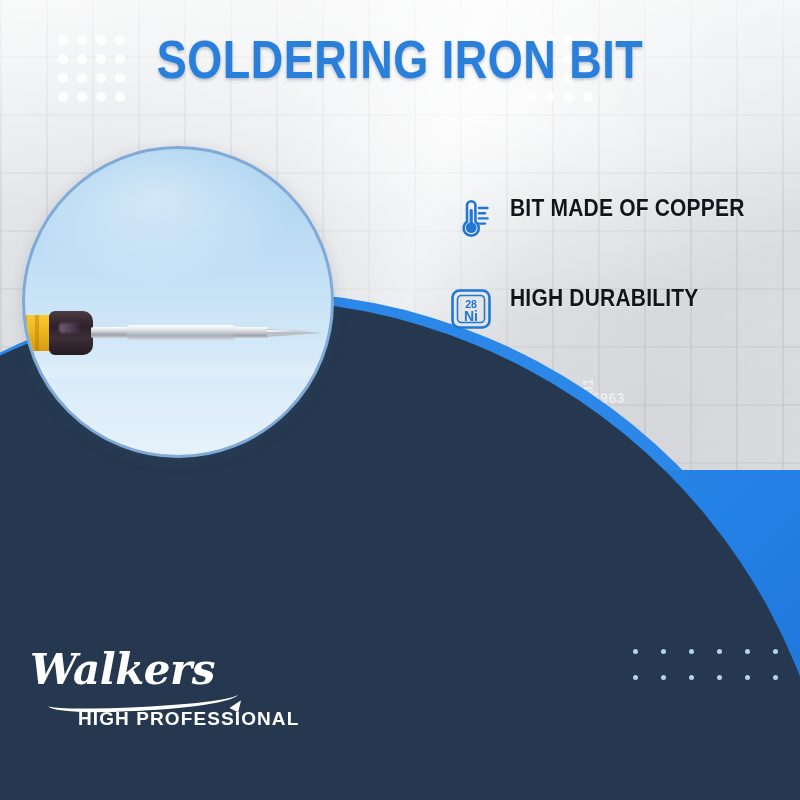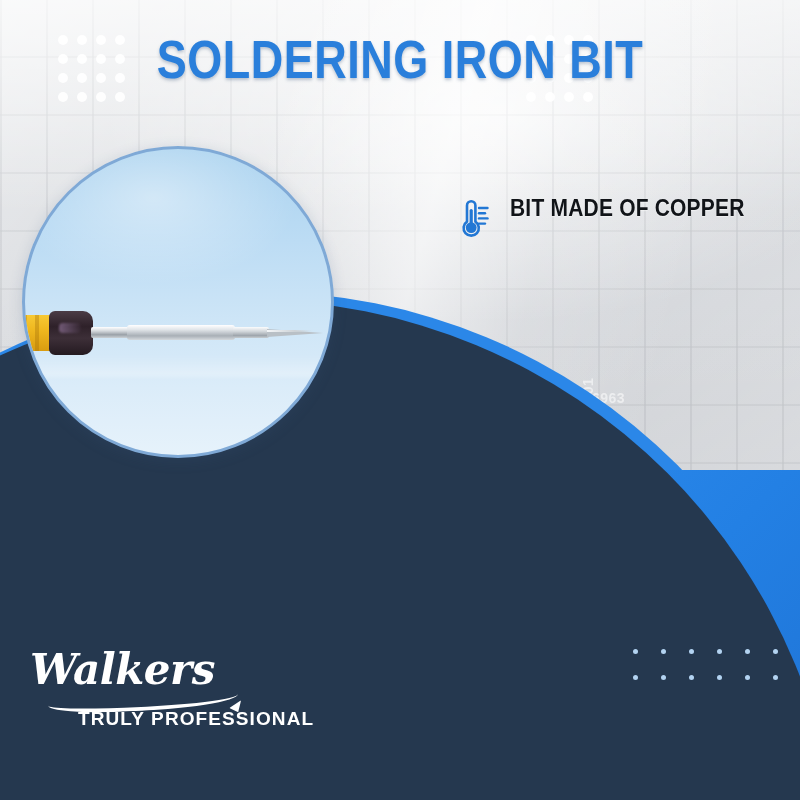--- a/index.html
+++ b/index.html
@@ -393,23 +393,34 @@
             <line x1="31" y1="17.2" x2="37" y2="17.2"></line>
             <line x1="31" y1="22.4" x2="39.5" y2="22.4"></line>
             <line x1="31" y1="27.6" x2="37" y2="27.6"></line>
           </g>
         </svg>
       </div>
       <div class="feature-label">BIT MADE OF COPPER</div>
     </div>
 
 
+    <div class="feature-row">
+      <div class="feature-icon">
+        <svg viewBox="0 0 46 46" width="46" height="46" aria-hidden="true">
+          <rect x="4.5" y="4.5" width="37" height="37" rx="7" fill="none" stroke="#2277d4" stroke-width="2.6"></rect>
+          <rect x="9.5" y="9.5" width="27" height="27" rx="4" fill="none" stroke="#2277d4" stroke-width="1.6"></rect>
+          <text x="23" y="22" text-anchor="middle" font-family="'Liberation Sans', sans-serif" font-size="10.5" font-weight="700" fill="#2277d4">28</text>
+          <text x="23" y="34.5" text-anchor="middle" font-family="'Liberation Sans', sans-serif" font-size="14" font-weight="700" fill="#2277d4">Ni</text>
+        </svg>
+      </div>
+      <div class="feature-label">HIGH DURABILITY</div>
+    </div>
 
 
   </div>
 
   <div class="brand">
     <div class="brand-name">Walkers</div>
     <div class="brand-swoosh"></div>
-    <div class="brand-tagline">TRULY PROFESSIONAL</div>
+    <div class="brand-tagline">HIGH PROFESSIONAL</div>
   </div>
 
 </div>
 
 </body></html>

